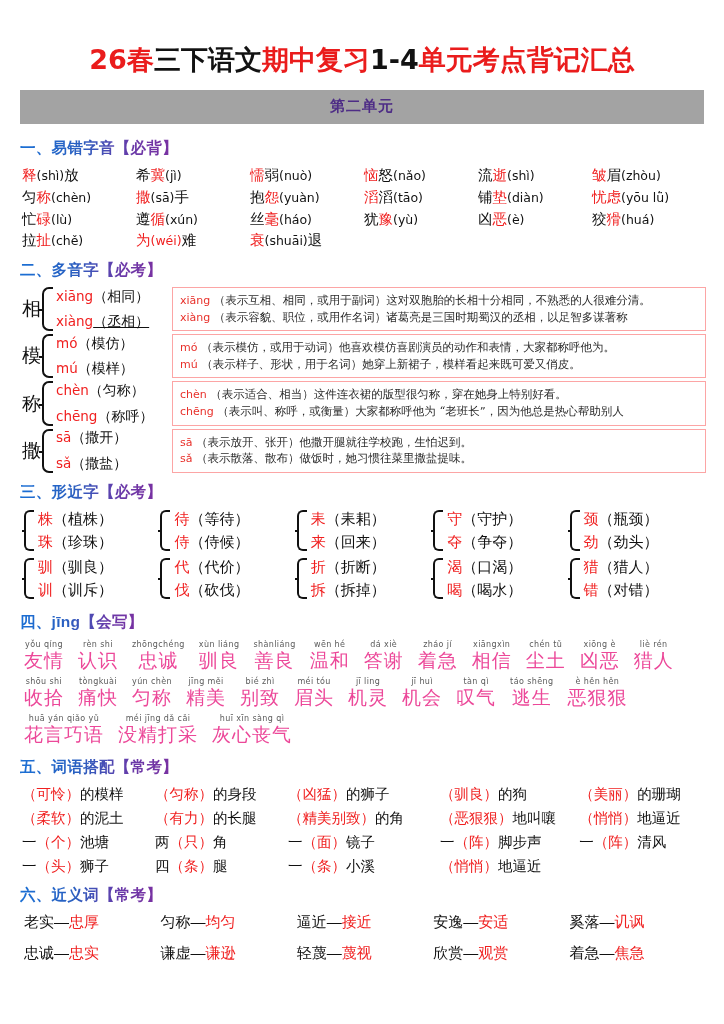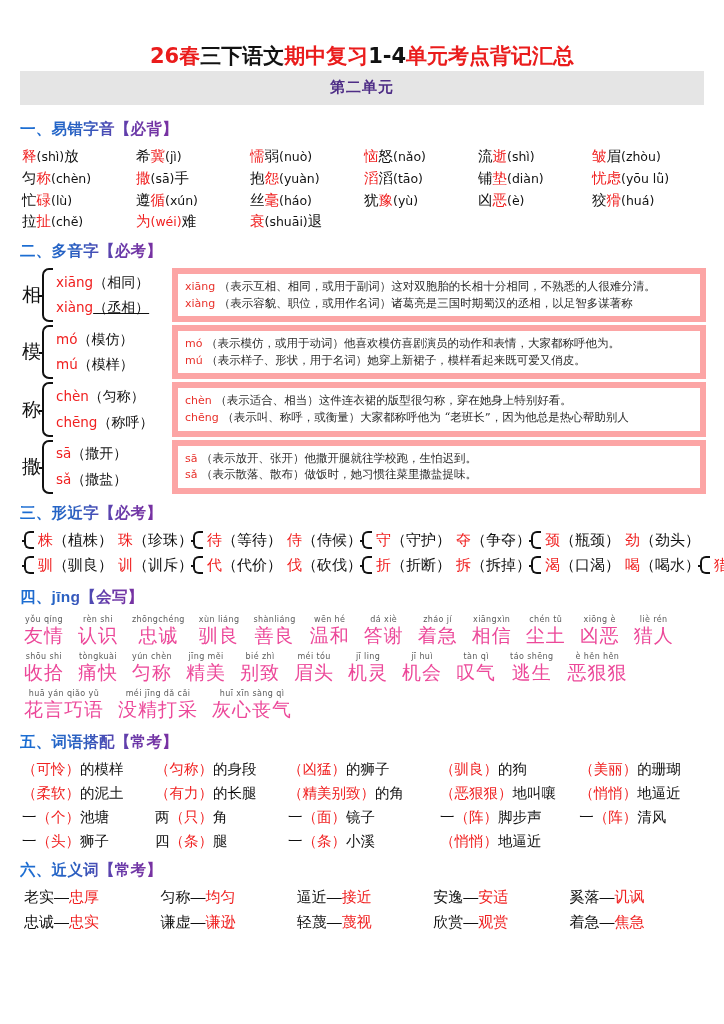--- a/index.html
+++ b/index.html
@@ -9,32 +9,32 @@
     color:#111;
     overflow:hidden;
     position:relative;
   }
   .page{width:724px;height:1024px;position:relative;box-sizing:border-box;padding:0 18px;}
 
   
   .title{
     text-align:center;
     font-weight:bold;
-    font-size:21px;
+    font-size:27px;
     letter-spacing:0px;
-    margin:42px 0 1px 0;
+    margin:42px 0 12px 0;
     white-space:nowrap;
     font-family:"DejaVu Sans",sans-serif;
   }
   .title .red{color:#ea1c1c;}
   .title .blk{color:#121212;}
 
   
   .unit-band{
-    background:#e5e5e5;
+    background:#a3a3a3;
     text-align:center;
     padding:7px 0 8px 0;
     margin:0 2px 8px 2px;
   }
   .unit-band .unit-text{
     color:#4e2d86;
     font-size:15px;
     font-weight:bold;
     letter-spacing:1px;
   }
@@ -71,39 +71,39 @@
   }
   .brace:after{
     content:"";position:absolute;left:-5px;top:50%;width:5px;height:2px;background:#111;
   }
   .dy-prons{display:flex;flex-direction:column;justify-content:center;gap:8px;}
   .dy-pron{font-size:14px;white-space:nowrap;line-height:1.25;}
   .dy-pron .p{color:#f02020;font-family:"DejaVu Sans",sans-serif;font-size:13.5px;}
   .dy-pron .w{color:#111;}
   .dy-pron .u{text-decoration:underline;}
   .dy-box{
-    flex:1;border:6px solid #fca5a5;background:#fff;
+    flex:1;border:1px solid #fca5a5;background:#fff;
     padding:4px 7px 5px 7px;box-sizing:border-box;
   }
   .dy-line{
     font-family:"DejaVu Serif","Liberation Serif",serif;
     font-size:11.5px;line-height:1.42;color:#2b2b2b;
   }
   .dy-line .p{color:#e8302a;font-family:"DejaVu Sans",sans-serif;font-size:11px;}
 
   
   .xj-block{margin:3px 0 2px 6px;}
   .xj-row{display:grid;grid-template-columns:repeat(5,1fr);margin-bottom:7px;}
   .xj-pair{display:flex;align-items:stretch;}
   .xj-brace{
     width:8px;border:2px solid #111;border-right:none;border-radius:6px 0 0 6px;
     position:relative;margin-right:4px;
   }
   .xj-brace:after{content:"";position:absolute;left:-4px;top:50%;width:4px;height:2px;background:#111;}
-  .xj-words{display:flex;flex-direction:row;gap:5px;justify-content:center;}
+  .xj-words{display:flex;flex-direction:column;gap:5px;justify-content:center;}
   .xj-w{font-size:15px;white-space:nowrap;line-height:1.2;}
   .xj-w .r{color:#f02020;}
   .xj-w .k{color:#111;}
 
   
   .dic-row{display:flex;align-items:flex-end;margin:4px 0 6px 6px;flex-wrap:nowrap;}
   .dic-word{display:flex;flex-direction:column;align-items:center;margin-right:14px;}
   .dic-py{
     font-size:8px;color:#5a5a5a;letter-spacing:.4px;
     font-family:"DejaVu Sans",sans-serif;line-height:1;margin-bottom:1px;white-space:nowrap;
@@ -111,21 +111,21 @@
   .dic-han{font-size:19px;color:#ec4899;letter-spacing:1px;white-space:nowrap;line-height:1.15;}
 
   
   .dp-grid{display:grid;row-gap:5px;margin:2px 0 2px 4px;}
   .dp-5{grid-template-columns:1.05fr 1.05fr 1.2fr 1.1fr 1fr;}
   .dp-item{font-size:14.5px;white-space:nowrap;line-height:1.5;}
   .dp-item .r{color:#f02020;}
   .dp-item .k{color:#111;}
 
   
-  .syn-grid{display:grid;grid-template-columns:repeat(5,1fr);row-gap:6px;margin:3px 0 0 6px;}
+  .syn-grid{display:grid;grid-template-columns:repeat(5,1fr);row-gap:12px;margin:3px 0 0 6px;}
   .syn-item{font-size:15px;white-space:nowrap;}
   .syn-item .a{color:#111;}
   .syn-item .b{color:#f02020;}
 </style>
 </head>
 <body>
 
 <div class="page">
 
   
@@ -239,20 +239,27 @@
         <div class="xj-pair">
           <div class="xj-brace"></div>
           <div class="xj-words">
             <div class="xj-w"><span class="r">待</span><span class="k">（等待）</span></div>
             <div class="xj-w"><span class="r">侍</span><span class="k">（侍候）</span></div>
           </div>
         </div>
         <div class="xj-pair">
           <div class="xj-brace"></div>
           <div class="xj-words">
+            <div class="xj-w"><span class="r">耒</span><span class="k">（耒耜）</span></div>
+            <div class="xj-w"><span class="r">来</span><span class="k">（回来）</span></div>
+          </div>
+        </div>
+        <div class="xj-pair">
+          <div class="xj-brace"></div>
+          <div class="xj-words">
             <div class="xj-w"><span class="r">守</span><span class="k">（守护）</span></div>
             <div class="xj-w"><span class="r">夺</span><span class="k">（争夺）</span></div>
           </div>
         </div>
         <div class="xj-pair">
           <div class="xj-brace"></div>
           <div class="xj-words">
             <div class="xj-w"><span class="r">颈</span><span class="k">（瓶颈）</span></div>
             <div class="xj-w"><span class="r">劲</span><span class="k">（劲头）</span></div>
           </div>

